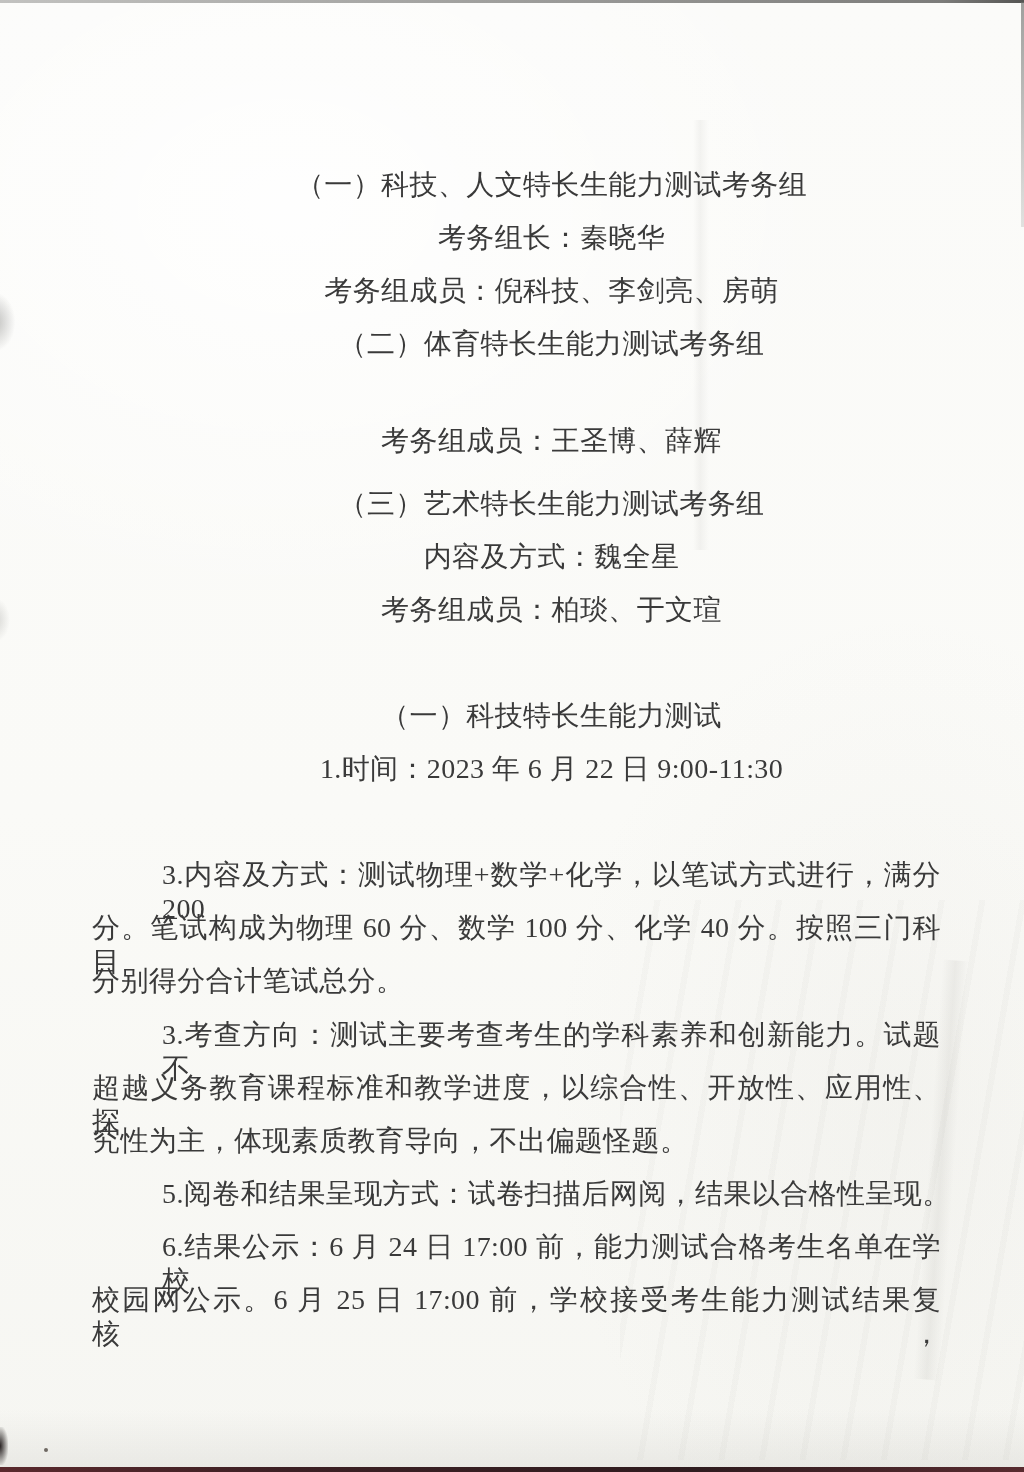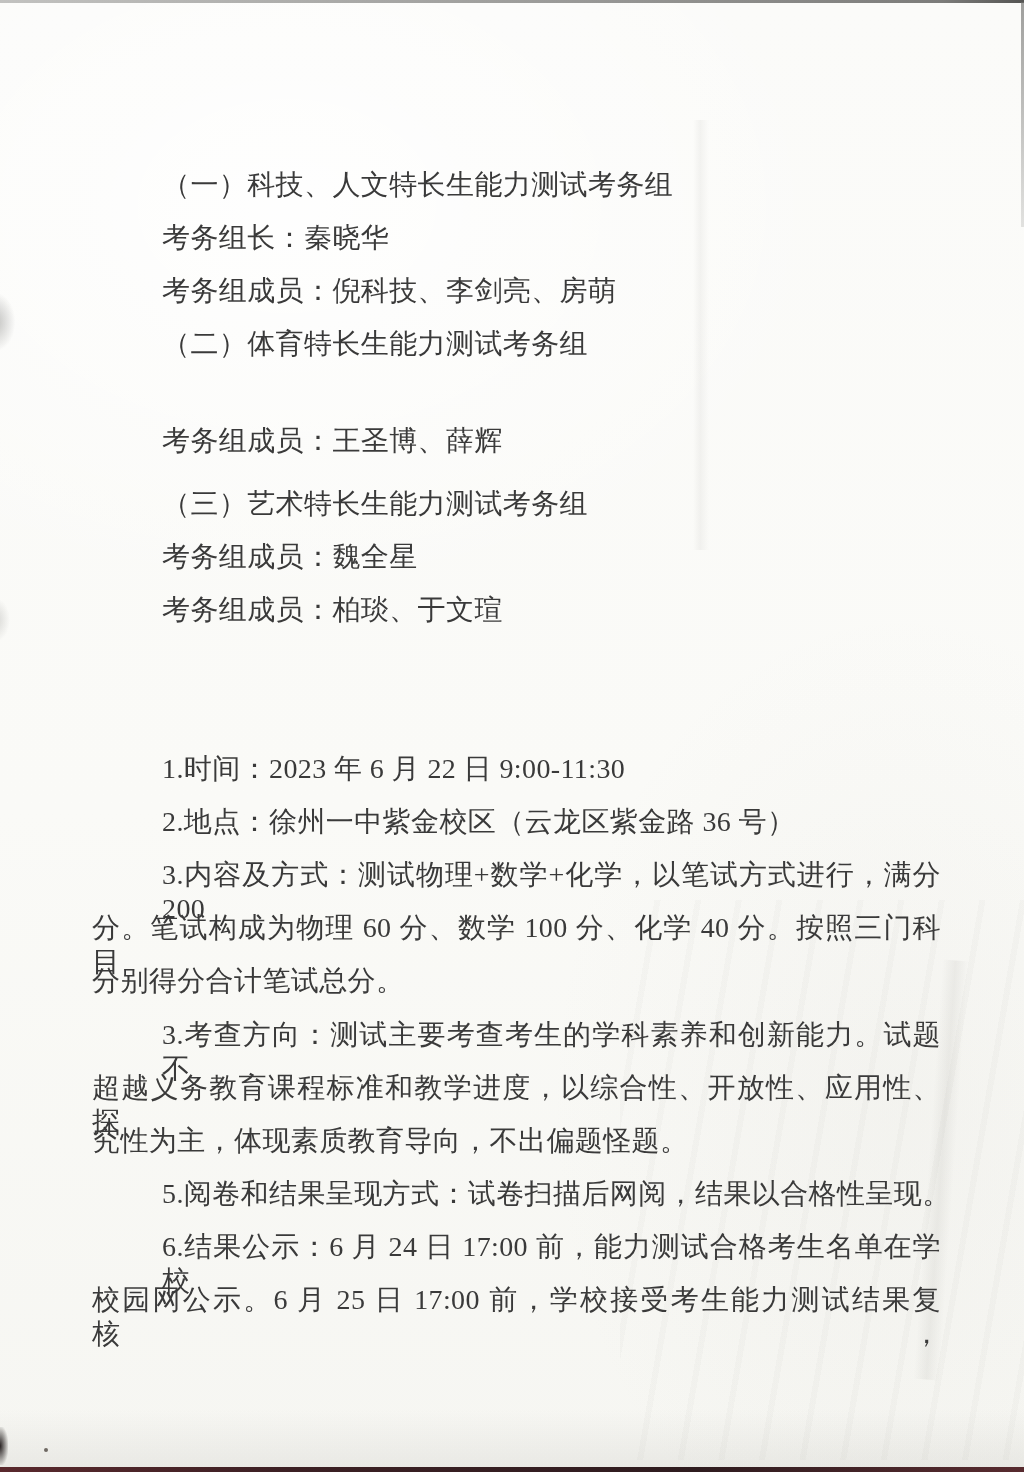--- a/index.html
+++ b/index.html
@@ -22,21 +22,21 @@
     position: absolute;
     left: 92px;
     width: 849px;
     height: 36px;
     line-height: 34px;
     font-size: 28px;
     letter-spacing: 0.4px;
     color: #3a3a3a;
     white-space: nowrap;
   }
-  .indent { padding-left: 70px; width: 779px; }
+  .indent { padding-left: 70px; width: 779px; text-align: center; }
   .jlast {
     white-space: normal;
     text-align: justify;
     text-align-last: justify;
     text-justify: inter-character;
   }
   .heading {
     font-family: "Liberation Sans", "DejaVu Sans", sans-serif;
     font-weight: 700;
     color: #2d2d2d;
@@ -109,24 +109,24 @@
   <div class="artifact mark-bottom-left"></div>
   <div class="artifact speck-1"></div>
   <div class="artifact edge-bottom-dark"></div>
 
   <div class="doc-line indent" style="top:168px">（一）科技、人文特长生能力测试考务组</div>
   <div class="doc-line indent" style="top:221px">考务组长：秦晓华</div>
   <div class="doc-line indent" style="top:274px">考务组成员：倪科技、李剑亮、房萌</div>
   <div class="doc-line indent" style="top:327px">（二）体育特长生能力测试考务组</div>
   <div class="doc-line indent" style="top:424px">考务组成员：王圣博、薛辉</div>
   <div class="doc-line indent" style="top:487px">（三）艺术特长生能力测试考务组</div>
-  <div class="doc-line indent" style="top:540px">考务组成员：魏全星</div>
+  <div class="doc-line indent" style="top:540px">内容及方式：魏全星</div>
   <div class="doc-line indent" style="top:593px">考务组成员：柏琰、于文瑄</div>
+  <div class="doc-line indent" style="top:699px">（一）科技特长生能力测试</div>
   <div class="doc-line indent" style="top:752px">1.时间：2023 年 6 月 22 日 9:00-11:30</div>
-  <div class="doc-line indent" style="top:805px">2.地点：徐州一中紫金校区（云龙区紫金路 36 号）</div>
   <div class="doc-line indent jlast" style="top:858px">3.内容及方式：测试物理+数学+化学，以笔试方式进行，满分 200</div>
   <div class="doc-line jlast" style="top:911px">分。笔试构成为物理 60 分、数学 100 分、化学 40 分。按照三门科目</div>
   <div class="doc-line" style="top:964px">分别得分合计笔试总分。</div>
   <div class="doc-line indent jlast" style="top:1018px">3.考查方向：测试主要考查考生的学科素养和创新能力。试题不</div>
   <div class="doc-line jlast" style="top:1071px">超越义务教育课程标准和教学进度，以综合性、开放性、应用性、探</div>
   <div class="doc-line" style="top:1124px">究性为主，体现素质教育导向，不出偏题怪题。</div>
   <div class="doc-line indent" style="top:1177px">5.阅卷和结果呈现方式：试卷扫描后网阅，结果以合格性呈现。</div>
   <div class="doc-line indent jlast" style="top:1230px">6.结果公示：6 月 24 日 17:00 前，能力测试合格考生名单在学校</div>
   <div class="doc-line jlast" style="top:1283px">校园网公示。6 月 25 日 17:00 前，学校接受考生能力测试结果复核，</div>
 

